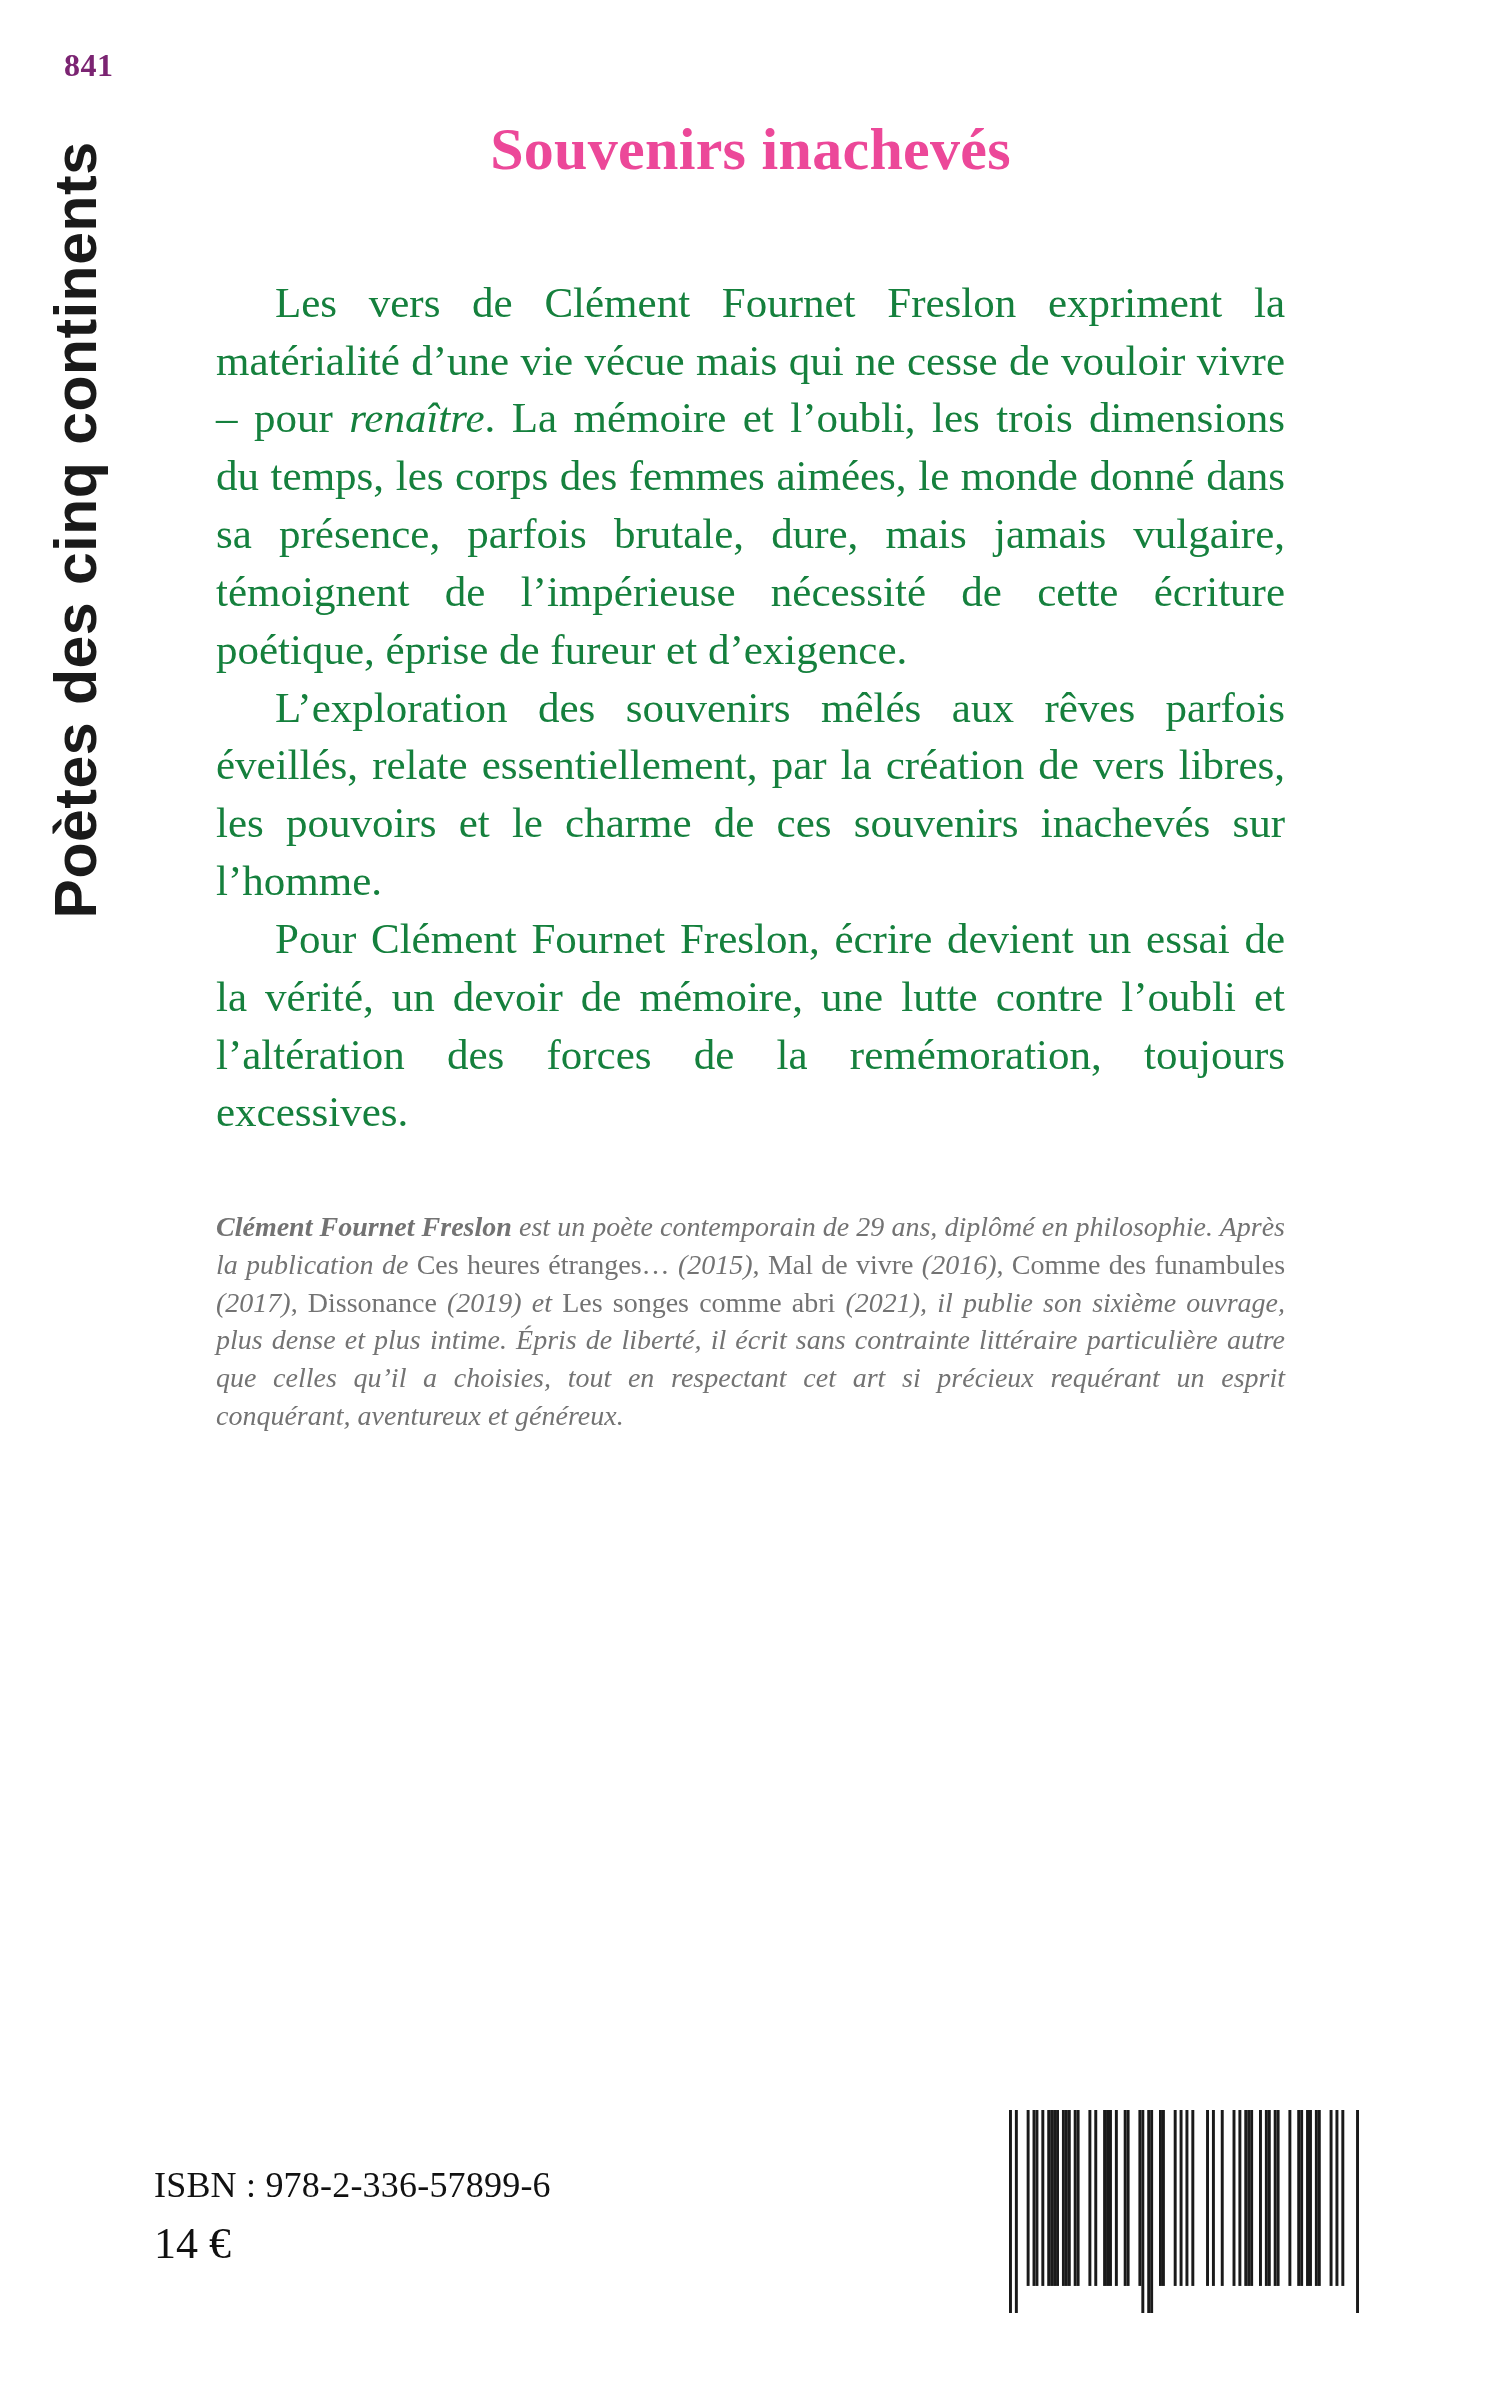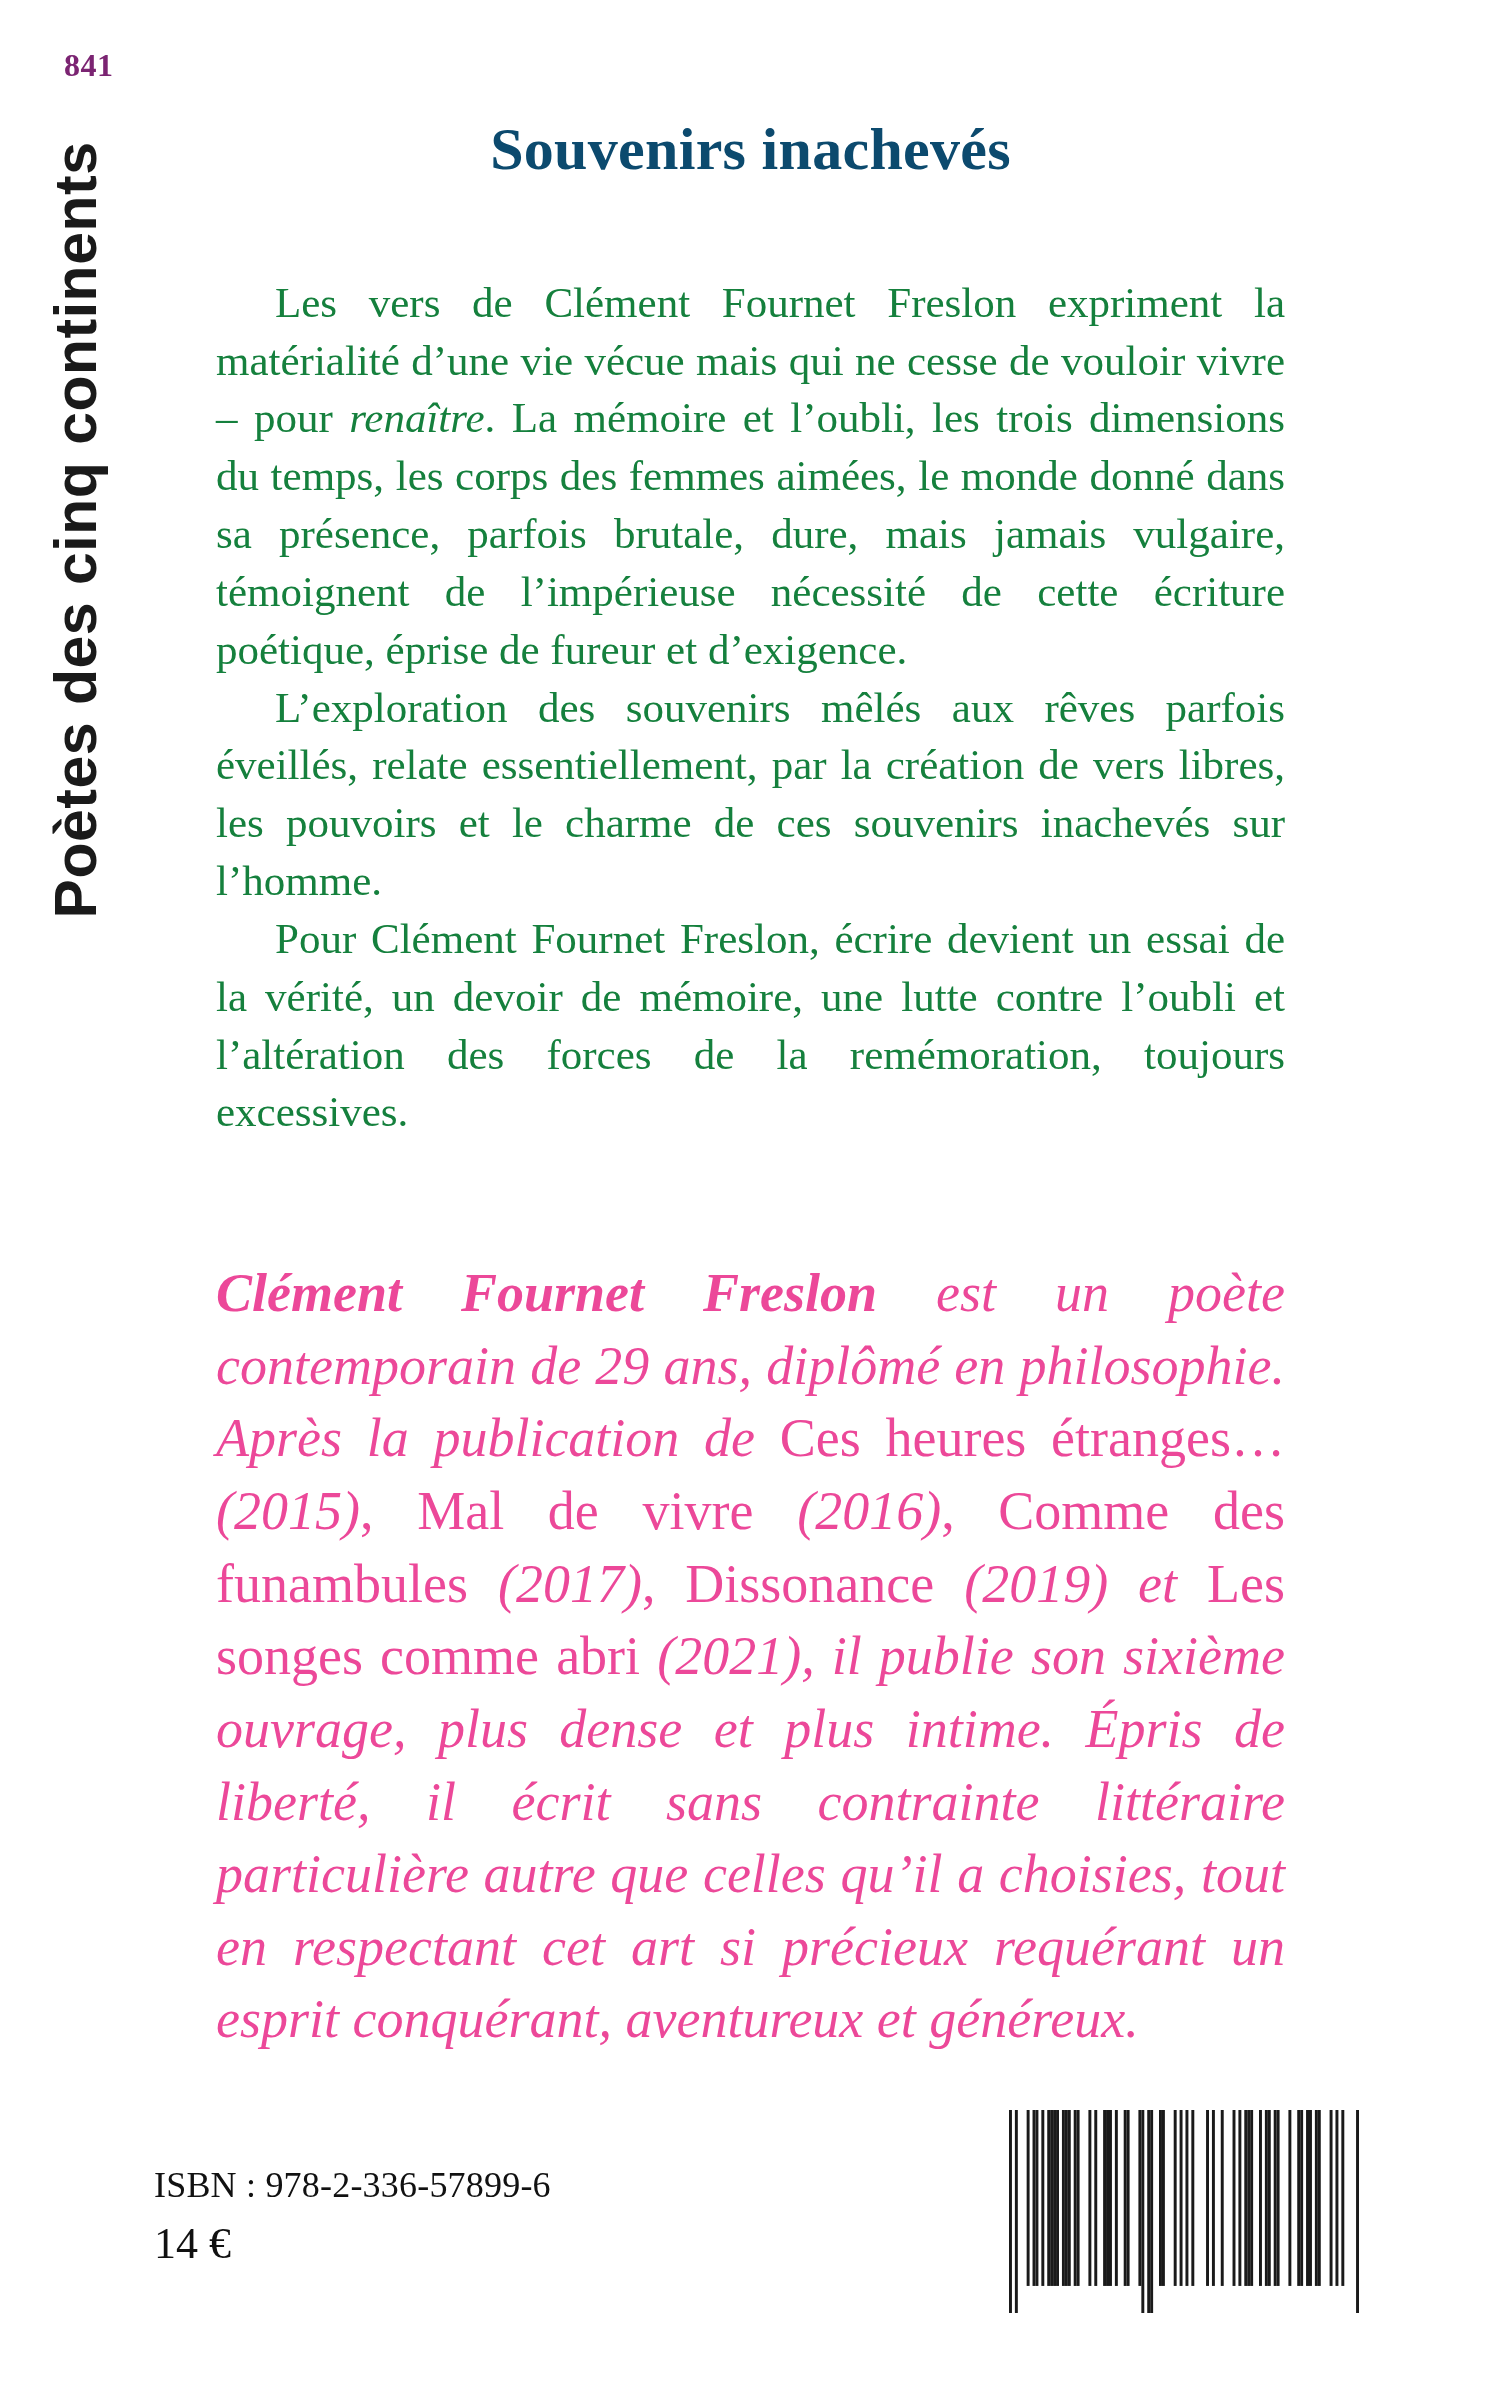--- a/index.html
+++ b/index.html
@@ -61,21 +61,21 @@
     position: absolute;
     left: 216px;
     top: 0px;
     width: 1069px;
   }
 
   
   #book-title {
     margin-top: 114px;
     text-align: center;
-    color: #0c4a6e;
+    color: #ec4899;
     font-family: "Liberation Serif", "DejaVu Serif", serif;
     font-size: 60px;
     line-height: 1.18;
     letter-spacing: 0.3px;
   }
   #book-title .tline {
     display: block;
     white-space: nowrap;
   }
 
@@ -90,26 +90,26 @@
     text-justify: inter-word;
     hyphens: none;
   }
   #blurb p {
     margin: 0;
     text-indent: 59px;
   }
 
   
   #biography {
-    margin-top: 116px;
+    margin-top: 67px;
     font-family: "Liberation Serif", "DejaVu Serif", serif;
     font-style: italic;
-    font-size: 54px;
+    font-size: 28px;
     line-height: 1.345;
-    color: #ec4899;
+    color: #737373;
     text-align: justify;
     text-justify: inter-word;
   }
   #biography p { margin: 0; text-indent: 0; }
 
   
   #footer {
     position: absolute;
     left: 0;
     top: 2110px;

